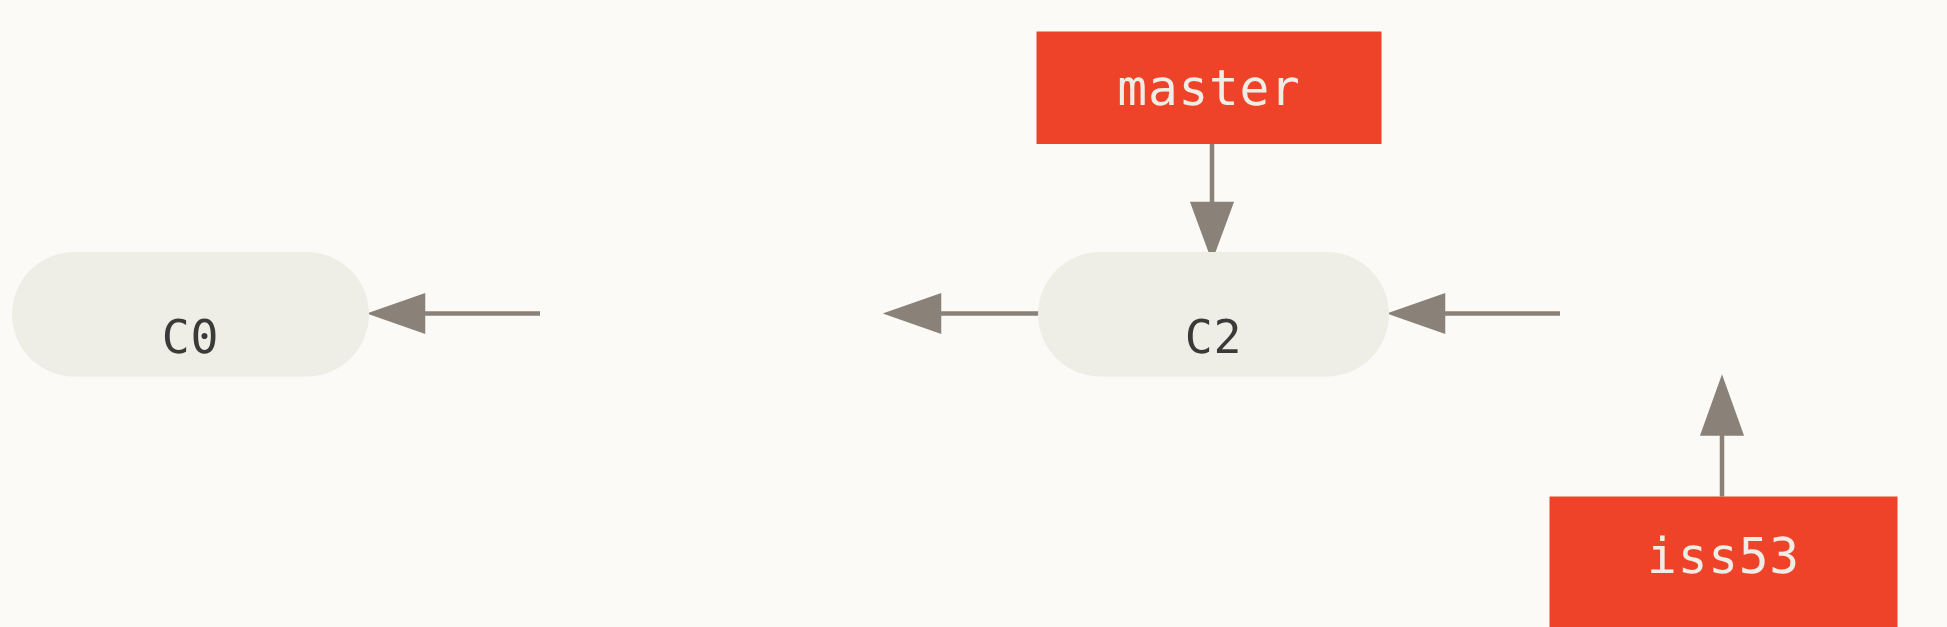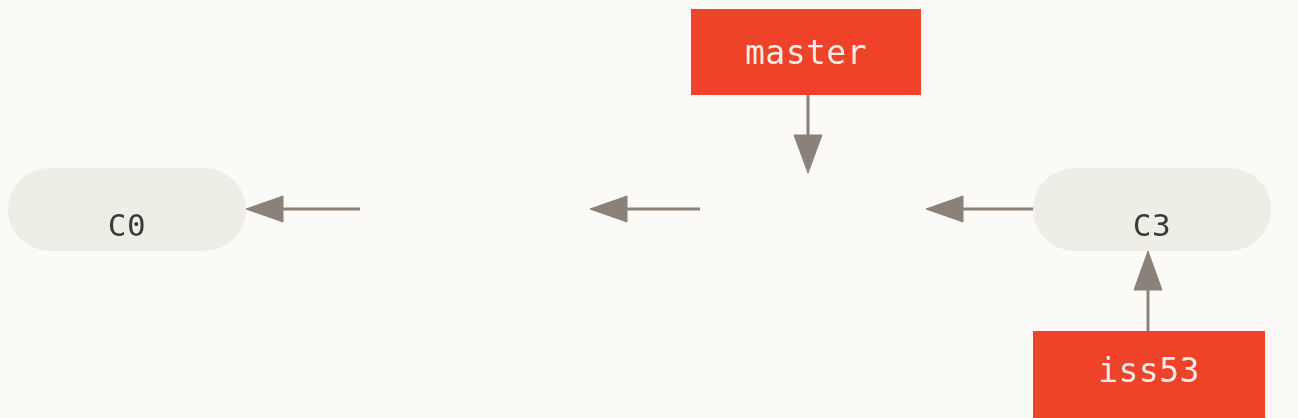--- a/index.html
+++ b/index.html
@@ -89,26 +89,26 @@
         <polygon points="1148,251 1134,290 1162,290"></polygon>
       </g>
     </g>
   </svg>
 
   <div class="commit-node" style="left:8px; top:168px; width:238px; height:83px;">
     <span class="commit-label">C0</span>
   </div>
 
 
-
-  <div class="commit-node" style="left:1033px; top:168px; width:238px; height:83px;">
-    <span class="commit-label">C3</span>
+  <div class="commit-node" style="left:692px; top:168px; width:234px; height:83px;">
+    <span class="commit-label">C2</span>
   </div>
 
-  <div class="branch-box" style="left:691px; top:9px; width:230px; height:86px;">
+
+  <div class="branch-box" style="left:691px; top:21px; width:230px; height:75px;">
     <span class="branch-label">master</span>
   </div>
 
   <div class="branch-box" style="left:1033px; top:331px; width:232px; height:87px;text-align:right;">
     <span class="branch-label" style="margin-top:-8px;">iss53</span>
   </div>
 
 </div>
 
 </body></html>

